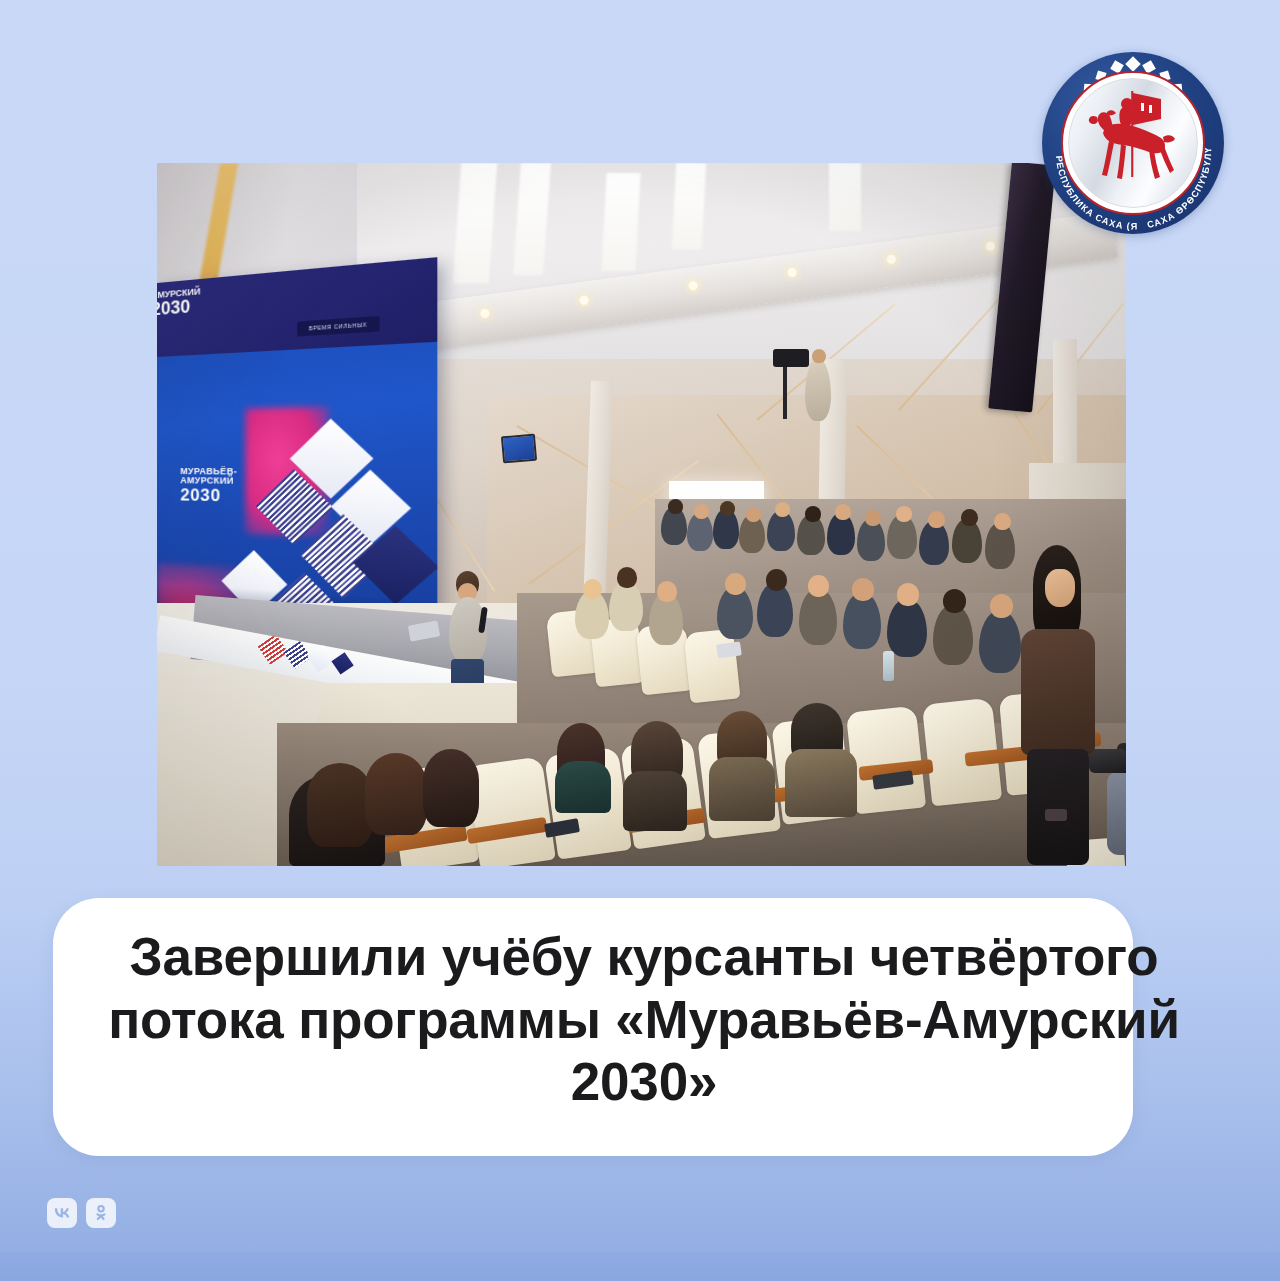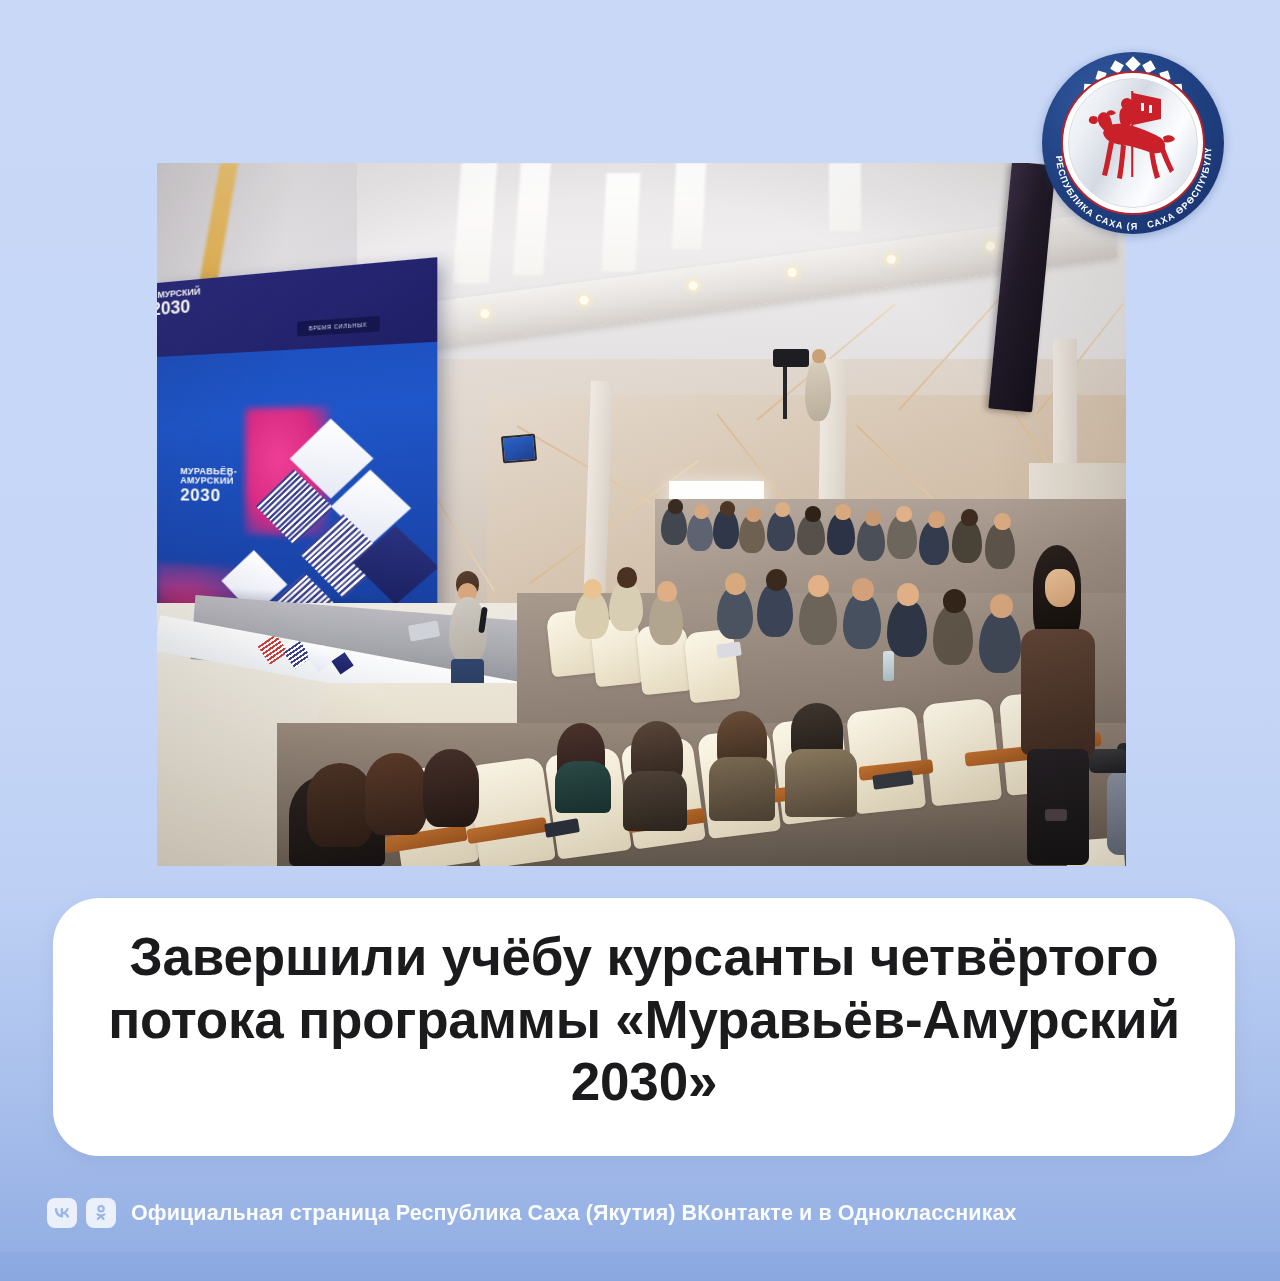--- a/index.html
+++ b/index.html
@@ -285,21 +285,21 @@
     inset: 0; width: 969px; height: 703px;
     background: radial-gradient(ellipse at 48% 45%, rgba(0,0,0,0) 52%, rgba(35,25,15,.16) 100%);
     pointer-events: none;
   }
 
   
   .card {
     position: absolute;
     left: 53px;
     top: 898px;
-    width: 1182px;
+    width: 1080px;
     height: 258px;
     background: #ffffff;
     border-radius: 46px;
     z-index: 5;
     box-shadow: 0 4px 16px rgba(110,135,190,0.18);
   }
   .headline {
     position: absolute;
     left: 18px;
     top: 28px;
@@ -680,17 +680,16 @@
       <svg width="20" height="20" viewBox="0 0 24 24" xmlns="http://www.w3.org/2000/svg">
         <path fill="#9ab5e6" d="M12.9 17.3c-6 0-9.4-4.1-9.6-11h3c.1 5 2.4 7.2 4.1 7.6V6.3h2.9v4.4c1.8-.2 3.6-2.2 4.2-4.4h2.8c-.5 2.7-2.5 4.7-3.9 5.5 1.4.7 3.7 2.4 4.5 5.5h-3.1c-.7-2.1-2.3-3.7-4.5-4v4z"></path>
       </svg>
     </div>
     <div class="sicon">
       <svg width="18" height="20" viewBox="0 0 24 24" xmlns="http://www.w3.org/2000/svg">
         <path fill="#9ab5e6" d="M12 11.2a5 5 0 1 1 0-10 5 5 0 0 1 0 10zm0-7.1a2.1 2.1 0 1 0 0 4.2 2.1 2.1 0 0 0 0-4.2z"></path>
         <path fill="#9ab5e6" d="M14.6 16.2c1-.23 2-.64 2.85-1.24a1.45 1.45 0 0 0-1.63-2.39A6.7 6.7 0 0 1 12 13.7c-1.35 0-2.66-.4-3.78-1.15a1.45 1.45 0 1 0-1.62 2.4c.86.6 1.84 1 2.85 1.24l-2.74 2.74a1.45 1.45 0 1 0 2.05 2.05L12 18.47l2.3 2.51a1.45 1.45 0 1 0 2.05-2.05L14.6 16.2z"></path>
       </svg>
     </div>
-    <div class="footer-text">Официальная страница Республика Саха (Якутия) ВКонтакте и в Одноклассниках</div>
   </div>
 
   <div class="bottom-fade"></div>
 </div>
 
 </body></html>

